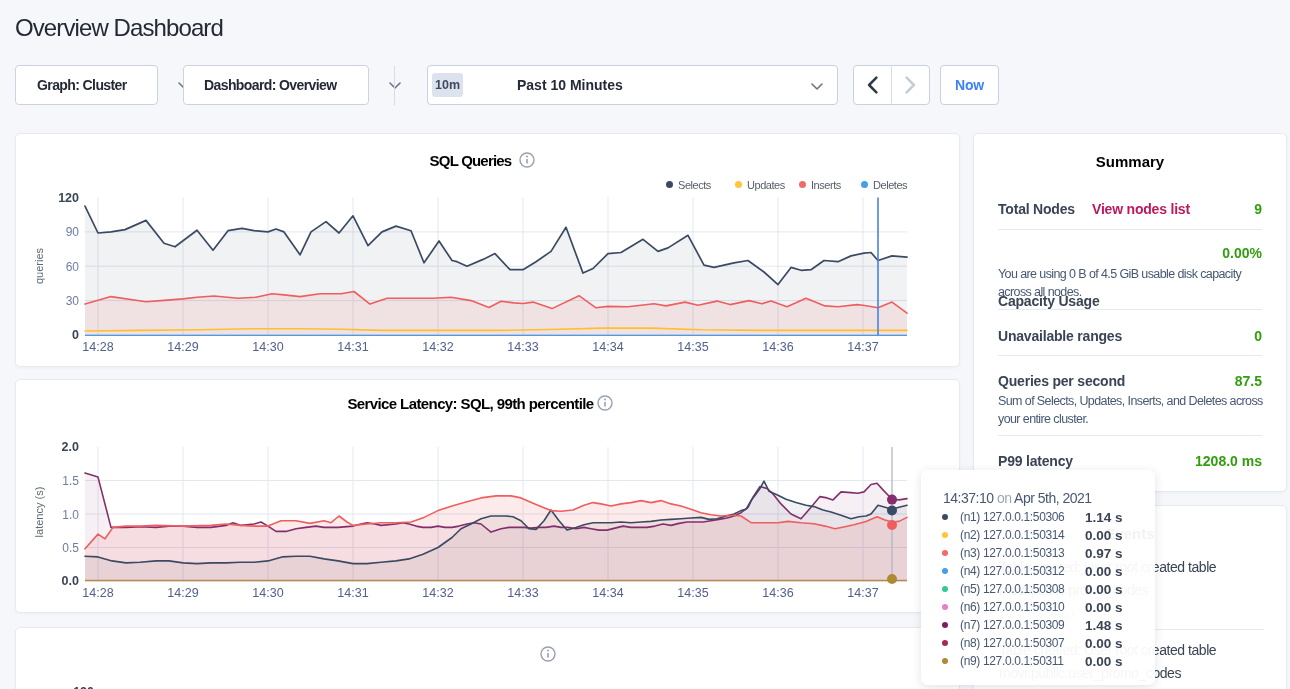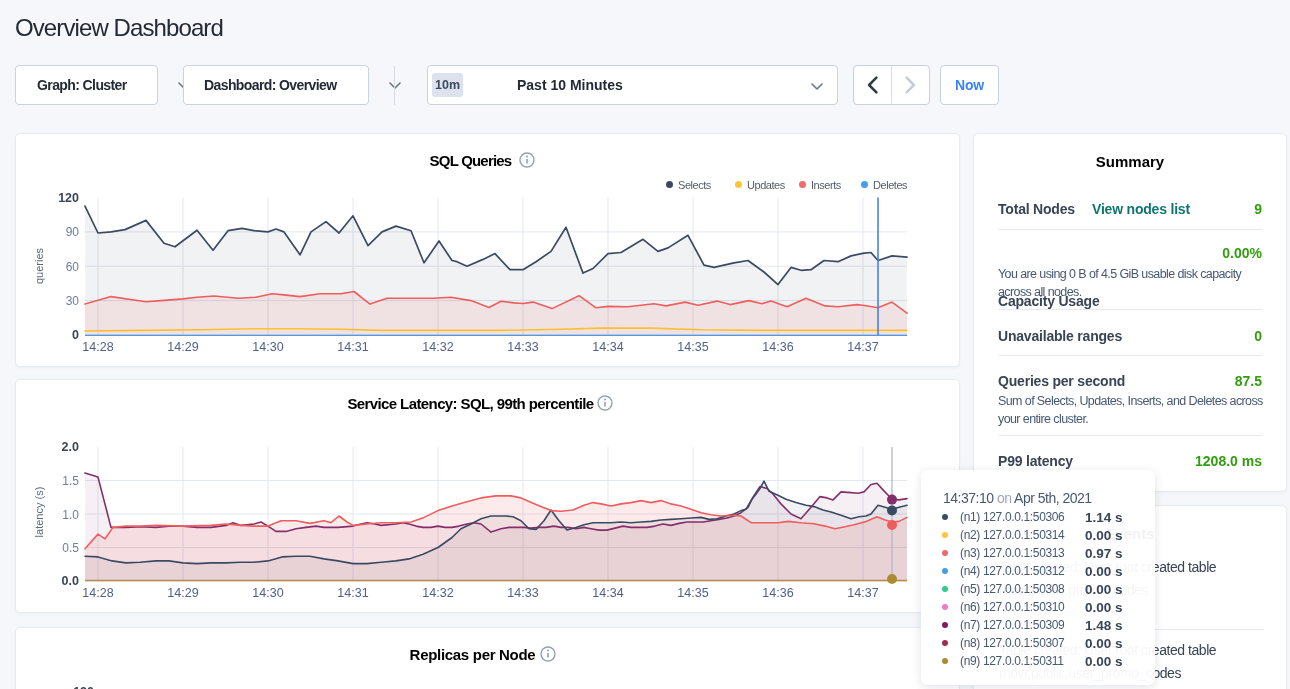--- a/index.html
+++ b/index.html
@@ -167,35 +167,34 @@
 <text x="507" y="217" text-anchor="middle" font-size="12.5" fill="#51618c">14:33</text>
 <text x="592" y="217" text-anchor="middle" font-size="12.5" fill="#51618c">14:34</text>
 <text x="677" y="217" text-anchor="middle" font-size="12.5" fill="#51618c">14:35</text>
 <text x="762" y="217" text-anchor="middle" font-size="12.5" fill="#51618c">14:36</text>
 <text x="847" y="217" text-anchor="middle" font-size="12.5" fill="#51618c">14:37</text>
 <text x="27" y="132" transform="rotate(-90 27 132)" text-anchor="middle" font-size="11" fill="#5f6a74">latency (s)</text>
 </svg>
 </div>
 
 <div class="panel" style="left:15px; top:627px; width:945px; height:220px;">
-  <div class="ctitle" style="top:18px; left:0; transform:translateX(-15px); letter-spacing:-0.3px;">Replicas per Node</div>
   <svg width="16" height="16" viewBox="0 0 16 16" style="position:absolute;left:524px;top:18px">
       <circle cx="8" cy="8" r="7" fill="none" stroke="#97a1b0" stroke-width="1.4"></circle>
       <line x1="8" y1="7" x2="8" y2="11.6" stroke="#97a1b0" stroke-width="1.6"></line>
       <circle cx="8" cy="4.6" r="1" fill="#97a1b0"></circle>
     </svg>
   <svg width="100" height="6" viewBox="0 0 100 6" style="position:absolute;left:54px;top:56px">
       <text x="24" y="12" text-anchor="end" font-size="12.5" font-weight="bold" fill="#394455">120</text>
     </svg>
 </div>
 
 <div class="panel" style="left:973px; top:133px; width:314px; height:359px;">
   <div class="ctitle" style="top:19px;">Summary</div>
   <div class="shead" style="left:24px; top:66.5px;">Total Nodes</div>
-  <div class="shead" style="left:118px; top:66.5px; color:#0f766e;">View nodes list</div>
+  <div class="shead" style="left:118px; top:66.5px; color:#be185d;">View nodes list</div>
   <div class="sval" style="top:66.5px;">9</div>
   <div class="divider" style="top:95px;"></div>
   <div class="shead" style="left:24px; top:110.5px;margin-top:48px;">Capacity Usage</div>
   <div class="sval" style="top:110.5px;">0.00%</div>
   <div class="sdesc" style="top:130.5px;">You are using 0 B of 4.5 GiB usable disk capacity<br>across all nodes.</div>
   <div class="divider" style="top:175px;"></div>
   <div class="shead" style="left:24px; top:193.5px;">Unavailable ranges</div>
   <div class="sval" style="top:193.5px;">0</div>
   <div class="divider" style="top:221px;"></div>
   <div class="shead" style="left:24px; top:238.5px;">Queries per second</div>

